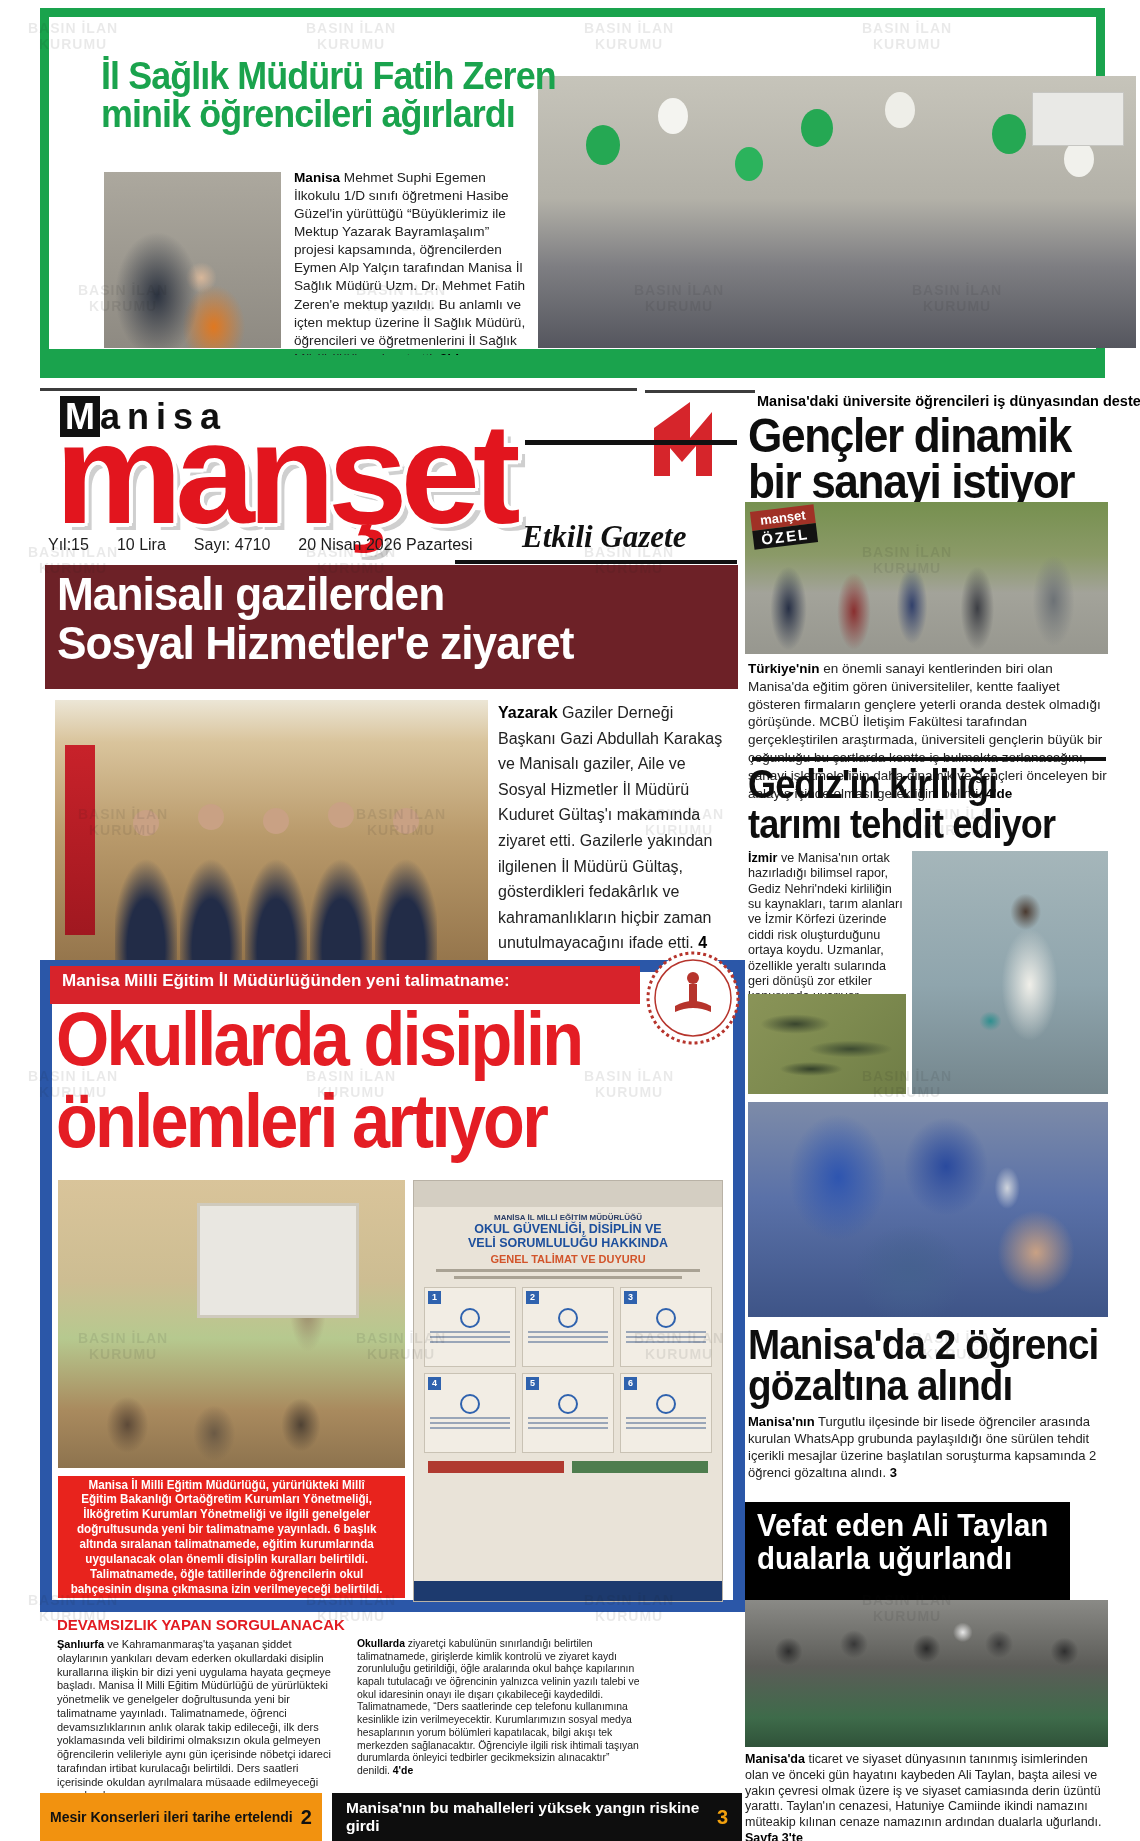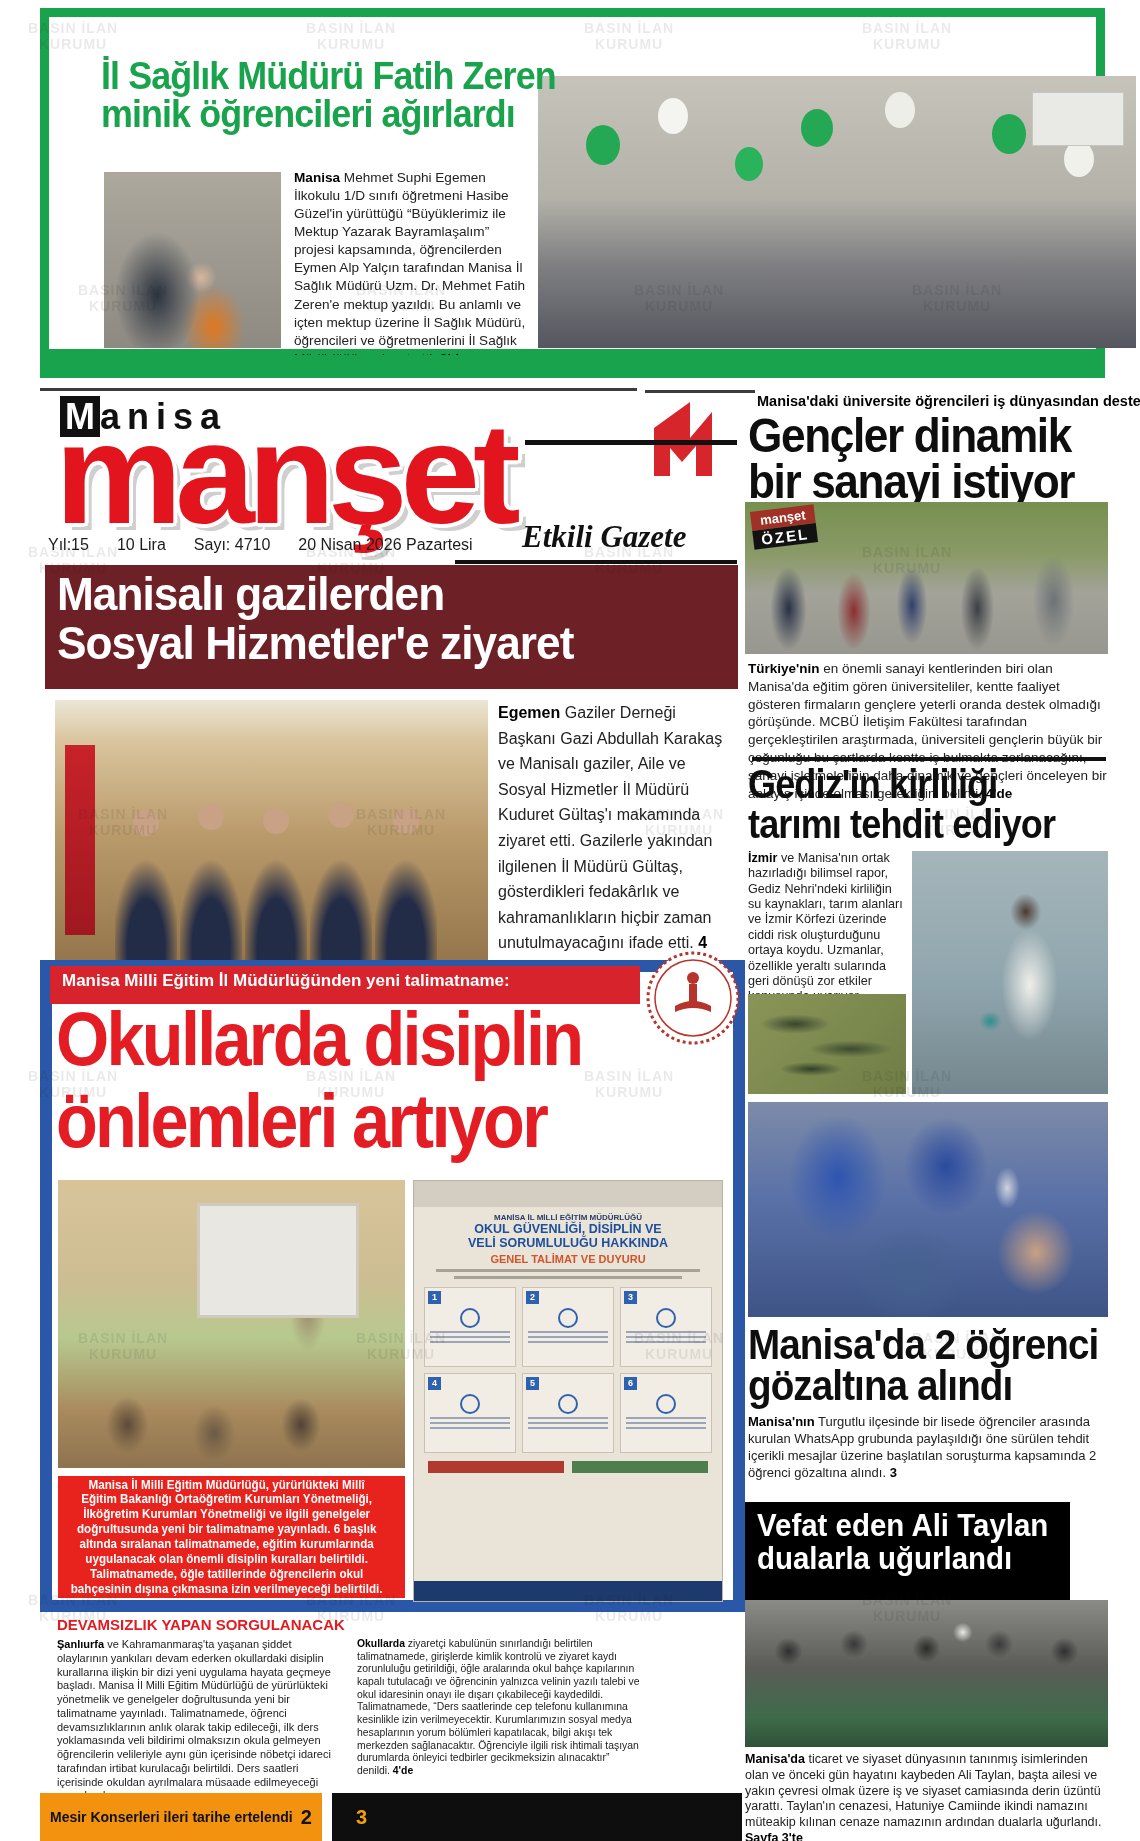--- a/index.html
+++ b/index.html
@@ -218,21 +218,21 @@
   <div class="fig" style="left:125px;"></div>
   <div class="fig" style="left:190px;"></div>
   <div class="fig" style="left:255px;"></div>
   <div class="fig" style="left:320px;"></div>
   <div class="head" style="left:78px;top:110px;"></div>
   <div class="head" style="left:143px;top:104px;"></div>
   <div class="head" style="left:208px;top:108px;"></div>
   <div class="head" style="left:273px;top:102px;"></div>
   <div class="head" style="left:338px;top:108px;"></div>
 </div>
-<div class="abs" id="gaziler-body"><span class="lead">Egemen</span><span> Gaziler Derneği Başkanı Gazi Abdullah Karakaş ve Manisalı gaziler, Aile ve Sosyal Hizmetler İl Müdürü Kuduret Gültaş'ı makamında ziyaret etti. Gazilerle yakından ilgilenen İl Müdürü Gültaş, gösterdikleri fedakârlık ve kahramanlıkların hiçbir zaman unutulmayacağını ifade etti. </span><span class="pref">4</span></div>
+<div class="abs" id="gaziler-body"><span class="lead">Yazarak</span><span> Gaziler Derneği Başkanı Gazi Abdullah Karakaş ve Manisalı gaziler, Aile ve Sosyal Hizmetler İl Müdürü Kuduret Gültaş'ı makamında ziyaret etti. Gazilerle yakından ilgilenen İl Müdürü Gültaş, gösterdikleri fedakârlık ve kahramanlıkların hiçbir zaman unutulmayacağını ifade etti. </span><span class="pref">4</span></div>
 
 <div class="abs" id="bluebox"></div>
 <div class="abs nowrap" id="disiplin-kicker">Manisa Milli Eğitim İl Müdürlüğünden yeni talimatname:</div>
 <svg class="abs" id="seal" width="96" height="96" viewBox="0 0 96 96">
   <circle cx="48" cy="48" r="45" fill="#fff" stroke="#b6342c" stroke-width="3" stroke-dasharray="3 3"></circle>
   <circle cx="48" cy="48" r="38" fill="none" stroke="#b6342c" stroke-width="1.5"></circle>
   <path d="M30 56 q18 -10 36 0 l0 6 q-18 -8 -36 0 z" fill="#b6342c"></path>
   <rect x="44" y="34" width="8" height="18" fill="#b6342c"></rect>
   <circle cx="48" cy="28" r="6" fill="#b6342c"></circle>
 </svg>
@@ -285,20 +285,21 @@
   <div class="cond" style="transform:scaleX(.95);">dualarla uğurlandı</div>
 </div>
 <div class="abs photo" id="funeral-photo"></div>
 <div class="abs" id="taylan-body"><span class="lead">Manisa'da</span><span> ticaret ve siyaset dünyasının tanınmış isimlerinden olan ve önceki gün hayatını kaybeden Ali Taylan, başta ailesi ve yakın çevresi olmak üzere iş ve siyaset camiasında derin üzüntü yarattı. Taylan'ın cenazesi, Hatuniye Camiinde ikindi namazını müteakip kılınan cenaze namazının ardından dualarla uğurlandı. </span><span class="pref">Sayfa 3'te</span></div>
 
 <div class="abs" id="foot-orange">
   <span>Mesir Konserleri ileri tarihe ertelendi</span>
   <span class="num">2</span>
 </div>
 <div class="abs" id="foot-black">
+  <span>Manisa'nın bu mahalleleri yüksek yangın riskine girdi</span>
   <span class="num">3</span>
 </div>
 
 <div class="wm" style="left: 28px; top: 20px;">BASIN İLAN
 KURUMU</div>
 <div class="wm" style="left: 306px; top: 20px;">BASIN İLAN
 KURUMU</div>
 <div class="wm" style="left: 584px; top: 20px;">BASIN İLAN
 KURUMU</div>
 <div class="wm" style="left: 862px; top: 20px;">BASIN İLAN

